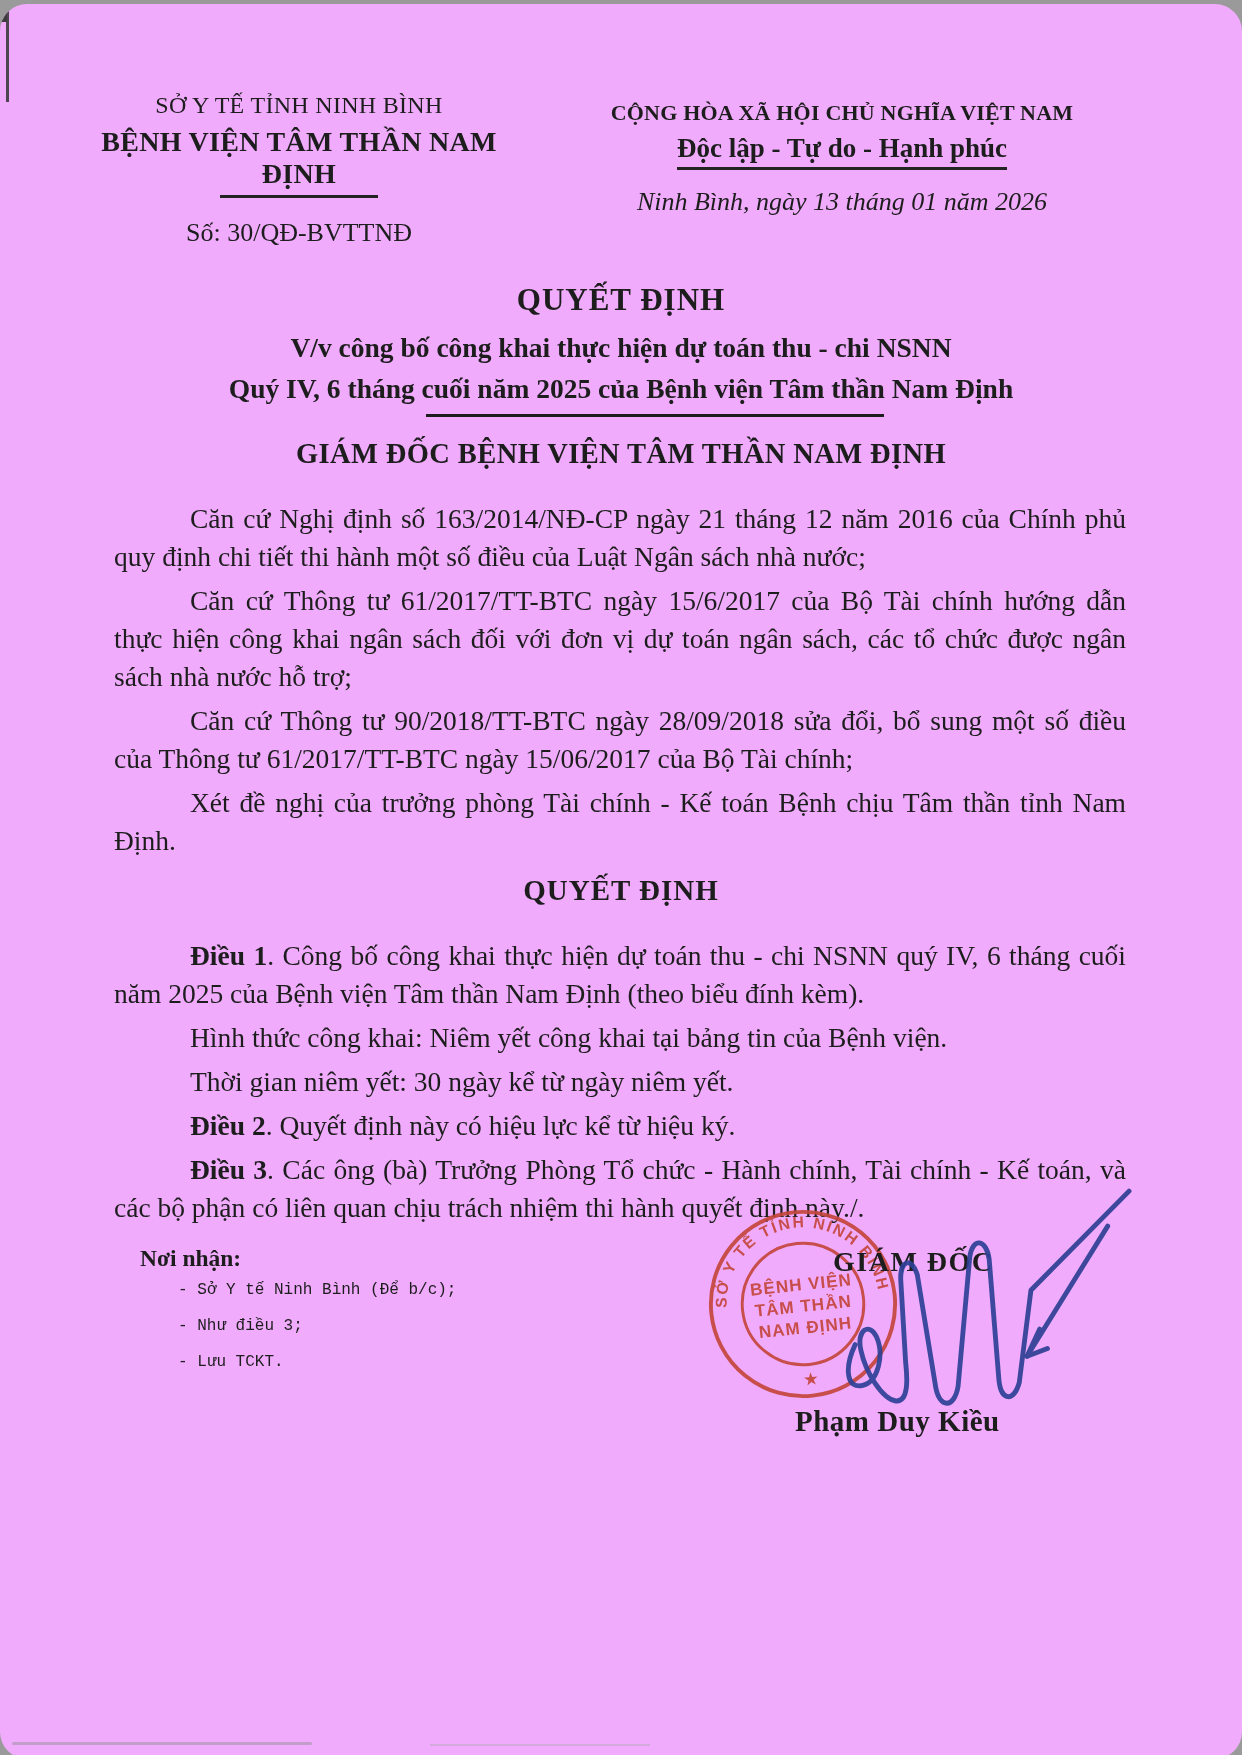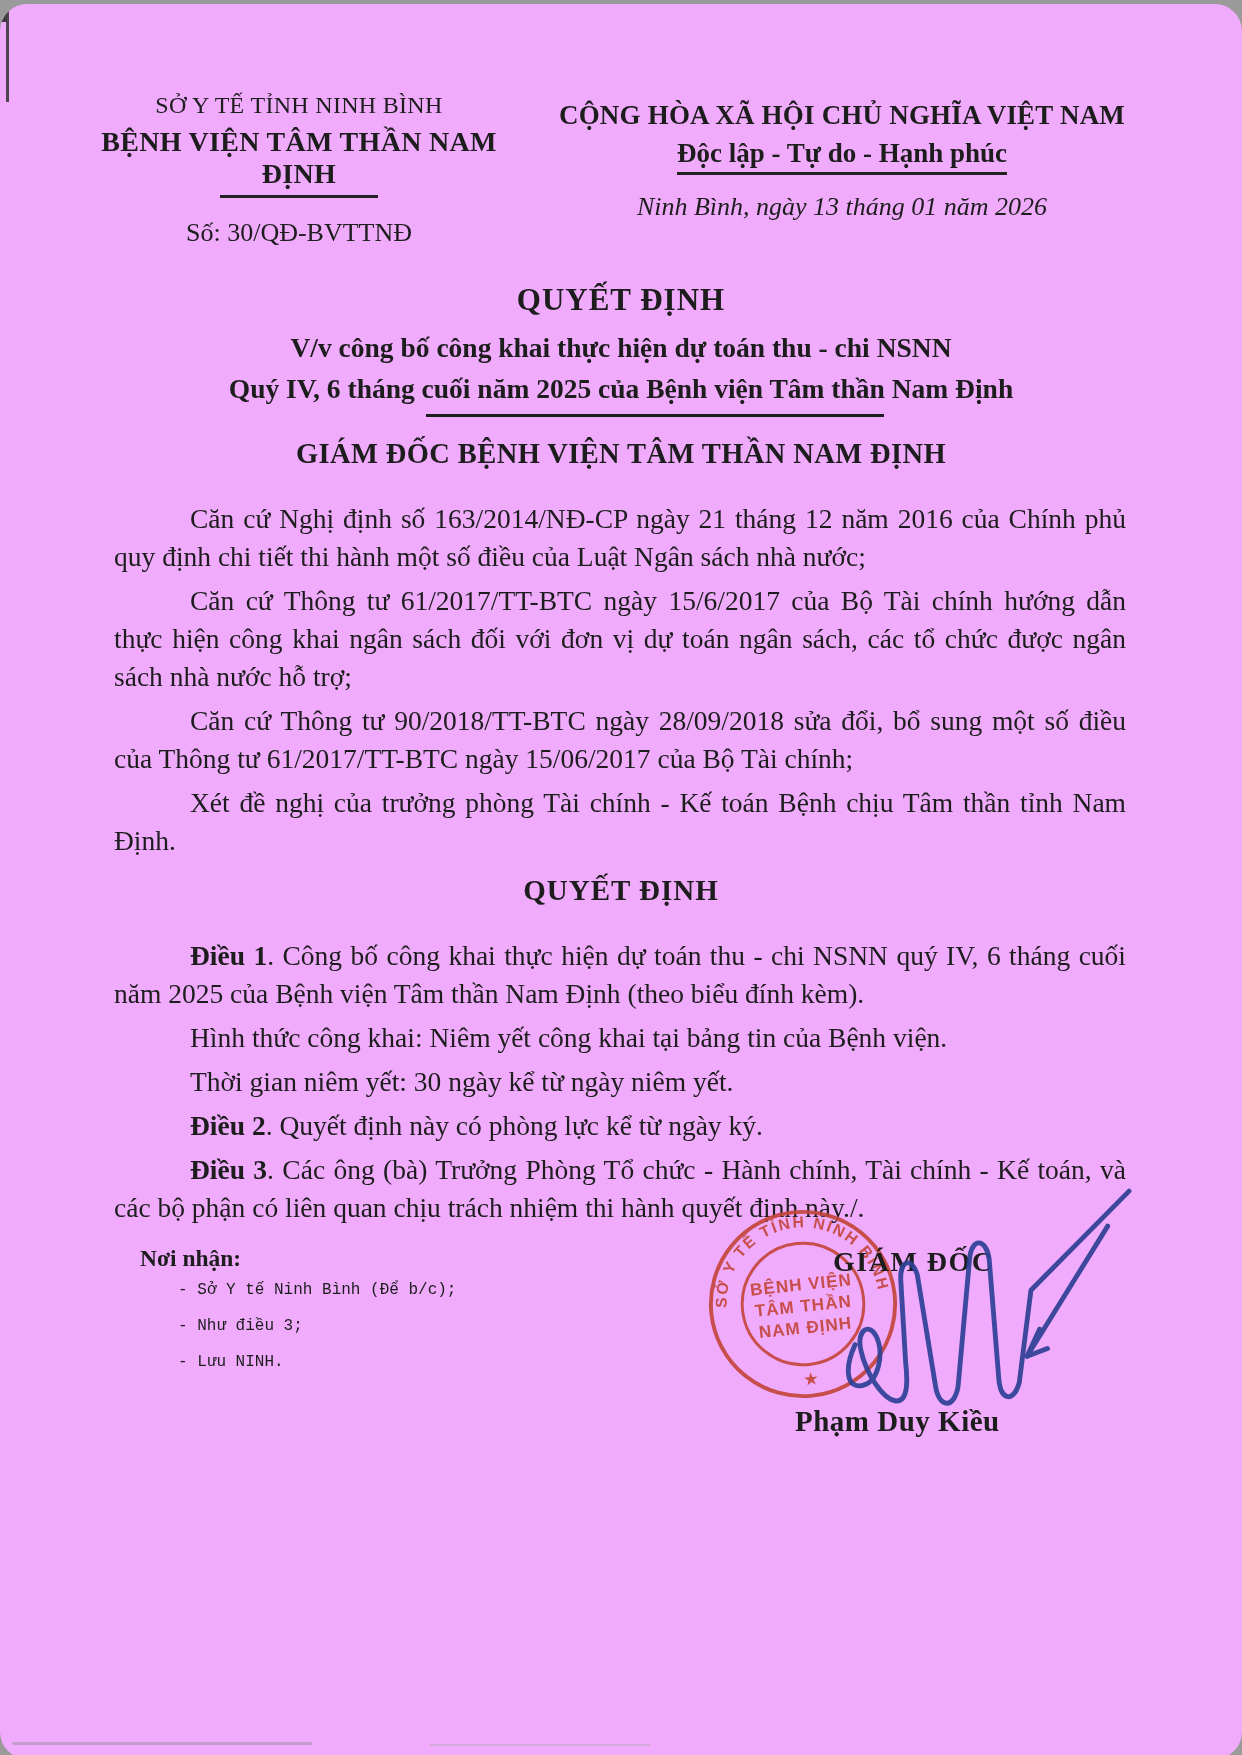--- a/index.html
+++ b/index.html
@@ -20,21 +20,21 @@
   .bottom-smudge2 { position:absolute; left:430px; top:1740px; width:220px; height:2px; background:#aaa; opacity:.4; }
 
   
   .hdr-left { position:absolute; left:86px; top:88px; width:426px; text-align:center; }
   .org-parent { font-size:24px; letter-spacing:.3px; }
   .org-name   { font-size:28px; font-weight:bold; margin-top:7px; letter-spacing:.3px; }
   .org-underline { width:158px; height:2.5px; background:#232323; margin:5px auto 0; }
   .doc-number { font-size:26px; margin-top:20px; }
 
   .hdr-right { position:absolute; left:556px; top:96px; width:572px; text-align:center; }
-  .nat-line1 { font-size:27px; font-weight:bold; letter-spacing:.2px; }
+  .nat-line1 { font-size:22px; font-weight:bold; letter-spacing:.2px; }
   .nat-line2 { display:inline-block; font-size:27px; font-weight:bold; margin-top:7px; padding-bottom:3px; border-bottom:3px solid #232323; }
   .dateline  { font-size:26px; font-style:italic; margin-top:17px; }
 
   
   .main { position:absolute; left:0; top:278px; width:1242px; }
   .doc-title { text-align:center; font-size:31px; font-weight:bold; letter-spacing:1px; }
   .subject   { text-align:center; font-size:27.5px; font-weight:bold; margin-top:9px; line-height:41px; }
   .title-underline { width:458px; height:3px; background:#1d1d1d; margin:5px auto 0; transform:translateX(34px); }
   .authority { text-align:center; font-size:28.5px; font-weight:bold; margin-top:21px; letter-spacing:.4px; }
 
@@ -93,30 +93,30 @@
       <p>Căn cứ Thông tư 90/2018/TT-BTC ngày 28/09/2018 sửa đổi, bổ sung một số điều của Thông tư 61/2017/TT-BTC ngày 15/06/2017 của Bộ Tài chính;</p>
       <p>Xét đề nghị của trưởng phòng Tài chính - Kế toán Bệnh chịu Tâm thần tỉnh Nam Định.</p>
     </div>
 
     <div class="decision-heading">QUYẾT ĐỊNH</div>
 
     <div class="body-text">
       <p><strong>Điều 1</strong><span>. Công bố công khai thực hiện dự toán thu - chi NSNN quý IV, 6 tháng cuối năm 2025 của Bệnh viện Tâm thần Nam Định (theo biểu đính kèm).</span></p>
       <p><strong></strong><span>Hình thức công khai: Niêm yết công khai tại bảng tin của Bệnh viện.</span></p>
       <p><strong></strong><span>Thời gian niêm yết: 30 ngày kể từ ngày niêm yết.</span></p>
-      <p><strong>Điều 2</strong><span>. Quyết định này có phòng lực kể từ ngày ký.</span></p>
+      <p><strong>Điều 2</strong><span>. Quyết định này có hiệu lực kể từ hiệu ký.</span></p>
       <p><strong>Điều 3</strong><span>. Các ông (bà) Trưởng Phòng Tổ chức - Hành chính, Tài chính - Kế toán, và các bộ phận có liên quan chịu trách nhiệm thi hành quyết định này./.</span></p>
     </div>
   </div>
 
   <div class="recipients">
     <div class="recipients-label">Nơi nhận:</div>
     <div class="recipient-item">- Sở Y tế Ninh Bình (Để b/c);</div>
     <div class="recipient-item">- Như điều 3;</div>
-    <div class="recipient-item">- Lưu NINH.</div>
+    <div class="recipient-item">- Lưu TCKT.</div>
   </div>
 
   <div class="sig-title">GIÁM ĐỐC</div>
   <div class="sig-name">Phạm Duy Kiều</div>
 
   <svg class="stamp" viewBox="0 0 200 200">
     <circle cx="100" cy="100" r="94" fill="none" stroke="#c4473d" stroke-width="4"></circle>
     <circle cx="100" cy="100" r="62" fill="none" stroke="#c4473d" stroke-width="3"></circle>
     <defs>
       <path id="ringPath" d="M 44.9,155.1 A 78,78 0 1 1 155.1,155.1" fill="none"></path>

